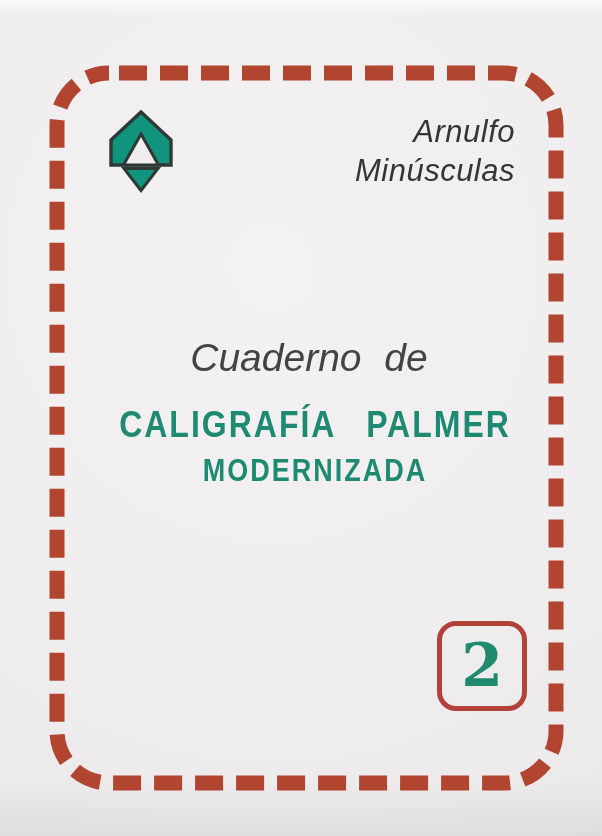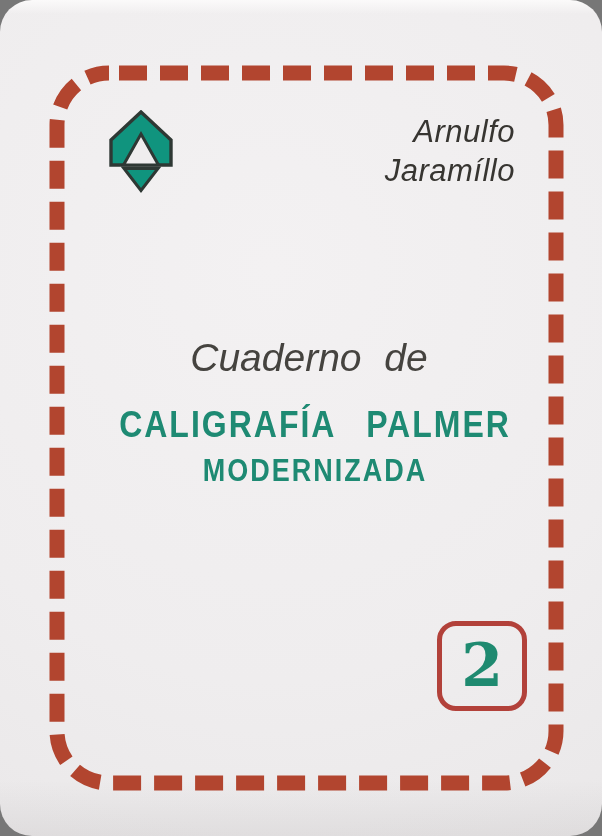--- a/index.html
+++ b/index.html
@@ -10,21 +10,20 @@
   .page {
     position: relative;
     width: 602px;
     height: 836px;
     overflow: hidden;
     font-family: "Liberation Sans", sans-serif;
     background:
       linear-gradient(180deg, #fbfafa 0px, rgba(251,250,250,0) 14px),
       linear-gradient(180deg, rgba(0,0,0,0) 780px, rgba(120,115,115,0.10) 836px),
       radial-gradient(ellipse 120% 90% at 45% 32%, #f3f1f2 0%, #efedee 55%, #e8e6e7 100%);
-    border-radius: 32px;
   }
   .border-svg {
     position: absolute;
     left: 0; top: 0;
     width: 602px; height: 836px;
   }
   .logo {
     position: absolute;
     left: 109px; top: 110px;
     width: 64px; height: 84px;
@@ -121,21 +120,21 @@
   </svg>
 
   <svg class="logo" viewBox="0 0 64 84" xmlns="http://www.w3.org/2000/svg">
     <path d="M32 2 L62 30 L62 55 L2 55 L2 30 Z" stroke-width="3.4" stroke-linejoin="miter" fill="#10947e" stroke="#2e3834"></path>
     <path d="M32 24 L49.5 55 L14.5 55 Z" stroke-width="3" fill="#efedee" stroke="#2e3834"></path>
     <path d="M15 58.5 L49 58.5 L32 80.5 Z" stroke-width="3" stroke-linejoin="miter" fill="#10947e" stroke="#2e3834"></path>
   </svg>
 
   <div class="author">
     <div>Arnulfo</div>
-    <div>Jaramíllo</div>
+    <div>Minúsculas</div>
   </div>
 
   <div class="series">Cuaderno de</div>
 
   <div class="title-line1">CALIGRAFÍA PALMER</div>
   <div class="title-line2">MODERNIZADA</div>
 
   <div class="badge">
     <span class="badge-number">2</span>
   </div>

